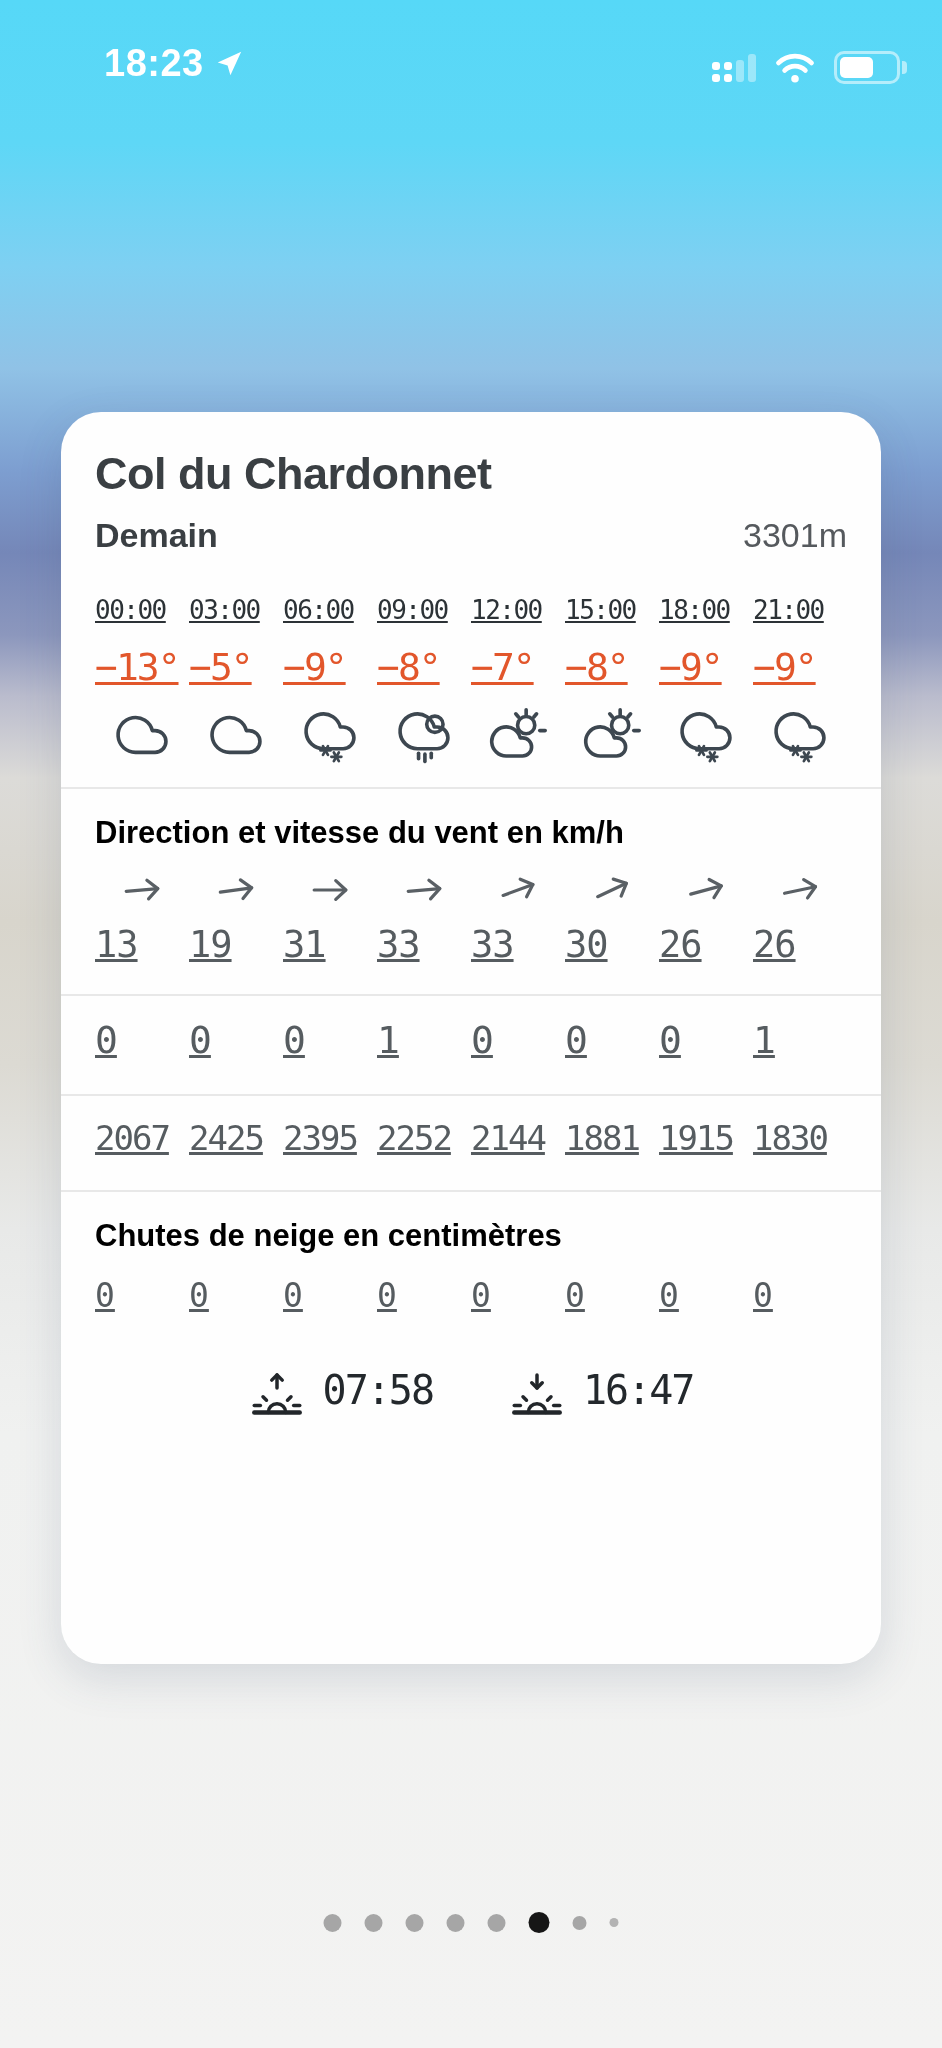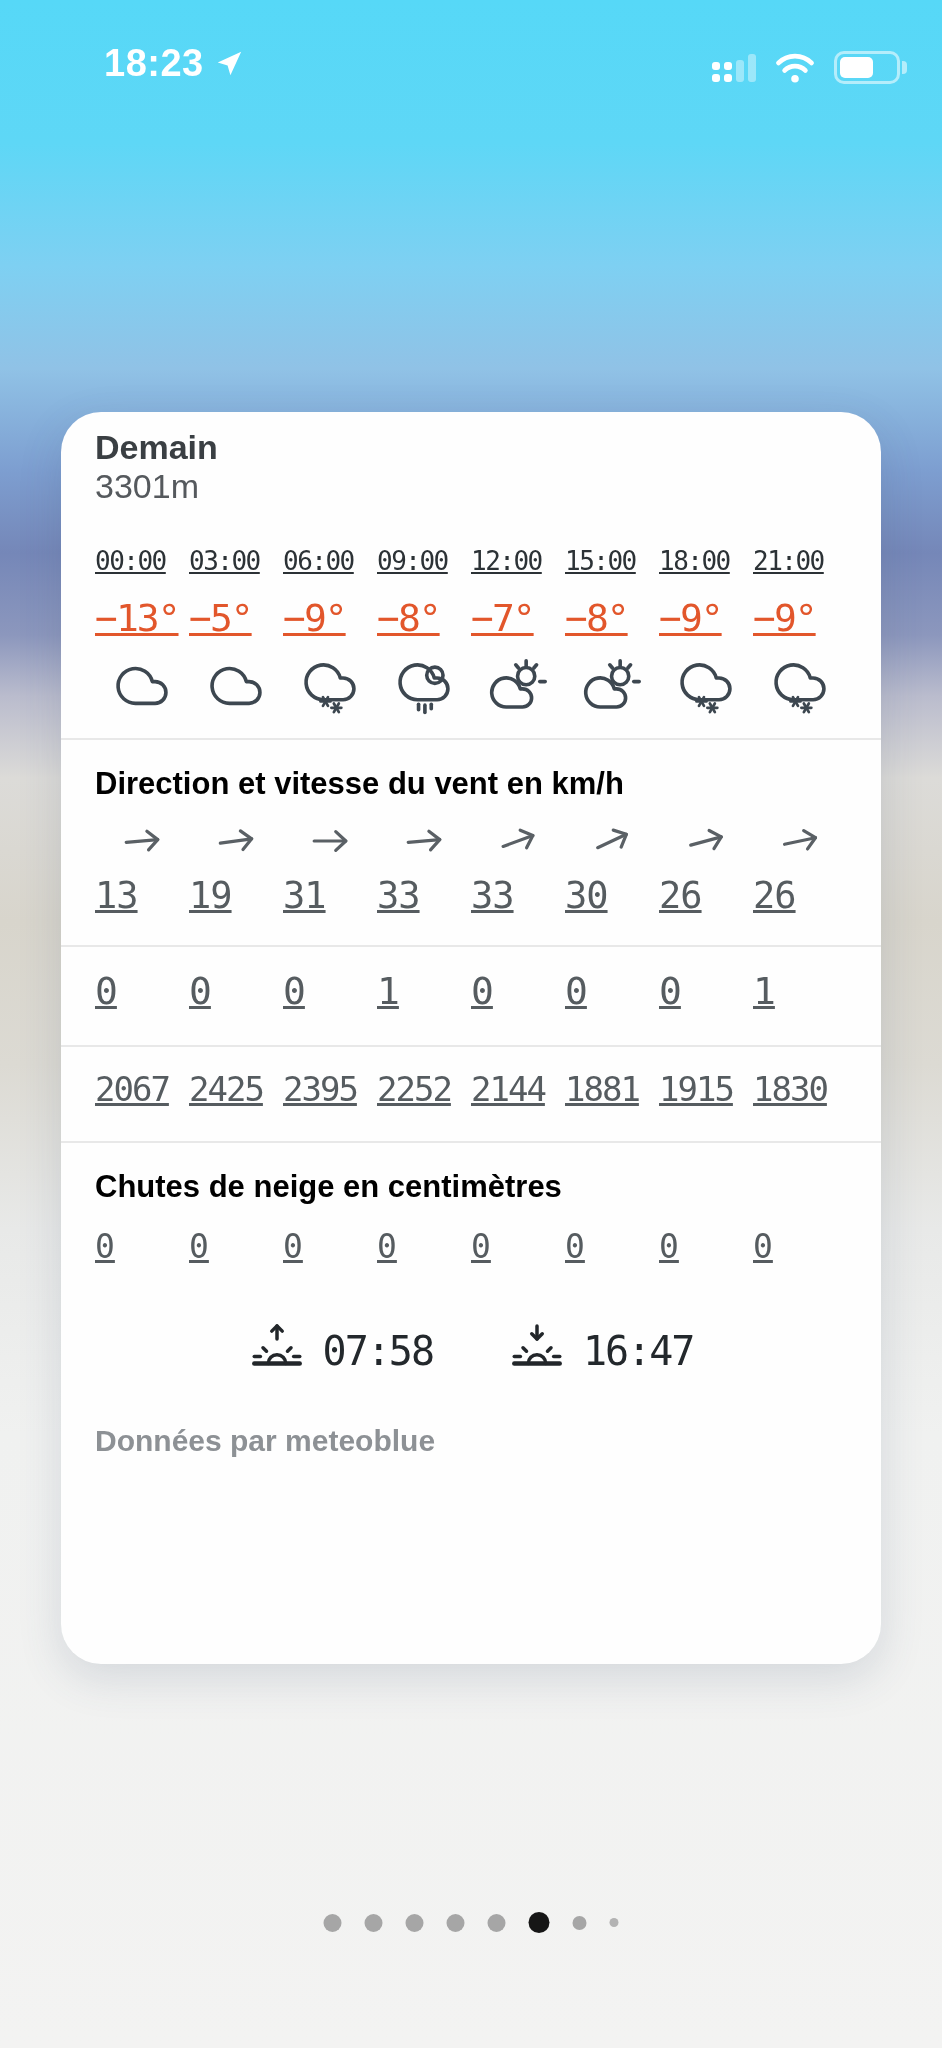--- a/index.html
+++ b/index.html
@@ -23,39 +23,39 @@
   .cell .bar{width:8px;border-radius:3px;background:rgba(255,255,255,.4);}
   .batt{position:relative;width:66px;height:33px;}
   .batt .case{position:absolute;inset:0;border:3px solid rgba(255,255,255,.55);border-radius:10px;}
   .batt .fill{position:absolute;left:6px;top:6px;width:33px;height:21px;background:#fff;border-radius:5px;}
   .batt .nub{position:absolute;right:-7px;top:10px;width:5px;height:13px;background:rgba(255,255,255,.55);border-radius:0 4px 4px 0;}
   
   .card{position:absolute;left:61px;top:412px;width:820px;height:1252px;background:#fefefe;
     border-radius:40px;box-shadow:0 14px 44px rgba(60,80,110,.16);overflow:hidden;}
   .pad{padding:0 34px;}
   .title{margin-top:36px;font-size:45px;font-weight:700;color:#3a3f43;letter-spacing:-.5px;}
-  .subrow{display:flex;justify-content:space-between;align-items:baseline;margin-top:16px;flex-direction:column;}
+  .subrow{display:flex;justify-content:space-between;align-items:baseline;margin-top:16px;}
   .subtitle{font-size:34px;font-weight:700;color:#3a3f43;}
   .altitude{font-size:34px;font-weight:400;color:#55595d;}
   .grid8{display:grid;grid-template-columns:repeat(8,1fr);text-align:left;align-items:center;text-decoration:underline;}
   .mono{font-family:"DejaVu Sans Mono",monospace;}
   .times{margin-top:40px;font-size:26px;letter-spacing:-1.5px;color:#2c3236;}
   .temps{margin-top:20px;font-size:38px;letter-spacing:-2px;color:#e2562b;}
   .icons-row{margin-top:18px;}
   .icons-row .wicon svg{width:58px;height:58px;display:block;margin:0 auto;}
   .divider{height:2px;background:#e8e8e8;}
   .d1{margin-top:22px;} .d2{margin-top:28px;} .d3{margin-top:32px;} .d4{margin-top:32px;}
   .sec-h{margin-top:26px;font-size:31px;font-weight:700;color:#000000;}
   .arrows{margin-top:16px;}
   .arrows .warrow svg{width:46px;height:46px;display:block;margin:0 auto;}
   .speeds{margin-top:10px;font-size:37px;color:#565c60;letter-spacing:-1px;}
   .vals{margin-top:22px;font-size:38px;color:#565c60;letter-spacing:-1px;}
   .vals-sm{margin-top:22px;font-size:34px;color:#565c60;letter-spacing:-2px;}
   .vals-snow{margin-top:22px;font-size:33px;color:#565c60;}
-  .sunrow{margin-top:52px;display:flex;justify-content:center;align-items:flex-end;gap:18px;}
+  .sunrow{margin-top:52px;display:flex;justify-content:center;align-items:flex-start;gap:18px;}
   .sunrow svg{width:56px;height:56px;}
   .suntime{font-family:"DejaVu Sans Mono",monospace;font-size:40px;color:#23282c;letter-spacing:-2px;}
   .sungap{width:40px;}
   .footer{margin-top:50px;font-size:30px;font-weight:700;color:#8d9195;}
   
   .dots{position:absolute;top:1912px;left:50%;transform:translateX(-50%);
     display:flex;align-items:center;gap:23px;}
   .dots span{width:18px;height:18px;border-radius:50%;background:#a6a6a6;}
   .dots span.active{width:21px;height:21px;background:#161616;}
   .dots span:nth-child(7){width:14px;height:14px;}
@@ -92,20 +92,21 @@
     <div class="batt">
       <span class="case"></span>
         <span class="fill"></span>
         <span class="nub"></span>
     </div>
   </div>
 </div>
 
 <div class="card">
   <div class="pad">
+    <div class="title">Col du Chardonnet</div>
     <div class="subrow">
       <span class="subtitle">Demain</span>
       <span class="altitude">3301m</span>
     </div>
 
     <div class="grid8 mono times">
       <span>00:00</span>
       <span>03:00</span>
       <span>06:00</span>
       <span>09:00</span>
@@ -332,21 +333,20 @@
         <line x1="16" y1="34" x2="20" y2="38"></line>
         <line x1="48" y1="34" x2="44" y2="38"></line>
         <line x1="6" y1="44" x2="13" y2="44"></line>
         <line x1="58" y1="44" x2="51" y2="44"></line>
         <line x1="32" y1="9" x2="32" y2="24"></line>
         <path d="M26 18 L32 24 L38 18"></path>
       </svg>
       <span class="suntime">16:47</span>
     </div>
 
-    <div class="footer">Données par meteoblue</div>
   </div>
 </div>
 
 <div class="dots">
     <span></span>
     <span></span>
     <span></span>
     <span></span>
     <span></span>
     <span class="active"></span>

